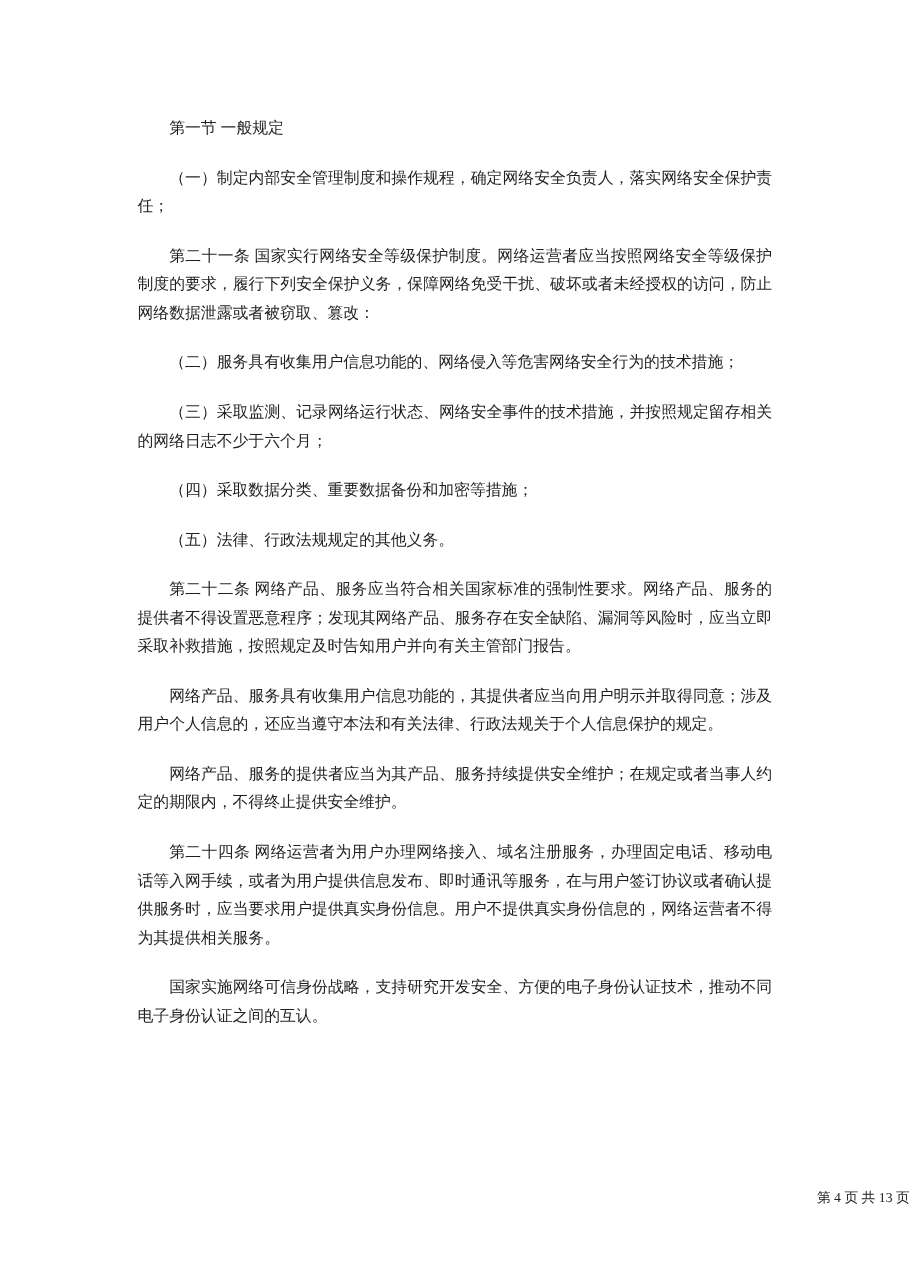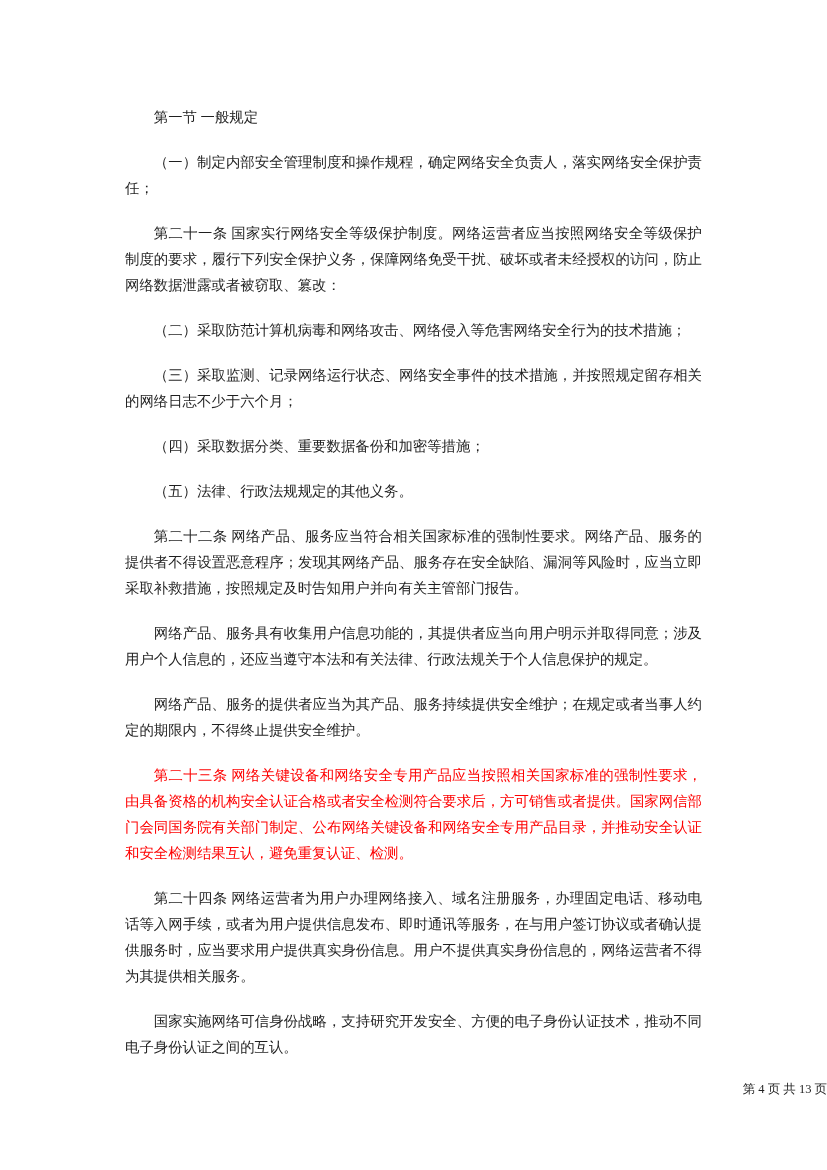--- a/index.html
+++ b/index.html
@@ -53,28 +53,27 @@
 </style>
 </head>
 <body>
 
 <div class="page">
   <div class="content">
     <p class="heading">第一节 一般规定</p>
     <div id="paragraph-list">
         <p>（一）制定内部安全管理制度和操作规程，确定网络安全负责人，落实网络安全保护责任；</p>
         <p>第二十一条 国家实行网络安全等级保护制度。网络运营者应当按照网络安全等级保护制度的要求，履行下列安全保护义务，保障网络免受干扰、破坏或者未经授权的访问，防止网络数据泄露或者被窃取、篡改：</p>
-        <p>（二）采取防范计算机病毒和网络攻击、网络侵入等危害网络安全行为的技术措施；</p>
+        <p>（二）服务具有收集用户信息功能的、网络侵入等危害网络安全行为的技术措施；</p>
         <p>（三）采取监测、记录网络运行状态、网络安全事件的技术措施，并按照规定留存相关的网络日志不少于六个月；</p>
         <p>（四）采取数据分类、重要数据备份和加密等措施；</p>
         <p>（五）法律、行政法规规定的其他义务。</p>
         <p>第二十二条 网络产品、服务应当符合相关国家标准的强制性要求。网络产品、服务的提供者不得设置恶意程序；发现其网络产品、服务存在安全缺陷、漏洞等风险时，应当立即采取补救措施，按照规定及时告知用户并向有关主管部门报告。</p>
         <p>网络产品、服务具有收集用户信息功能的，其提供者应当向用户明示并取得同意；涉及用户个人信息的，还应当遵守本法和有关法律、行政法规关于个人信息保护的规定。</p>
         <p>网络产品、服务的提供者应当为其产品、服务持续提供安全维护；在规定或者当事人约定的期限内，不得终止提供安全维护。</p>
-        <p class="red">第二十三条 网络关键设备和网络安全专用产品应当按照相关国家标准的强制性要求，由具备资格的机构安全认证合格或者安全检测符合要求后，方可销售或者提供。国家网信部门会同国务院有关部门制定、公布网络关键设备和网络安全专用产品目录，并推动安全认证和安全检测结果互认，避免重复认证、检测。</p>
         <p>第二十四条 网络运营者为用户办理网络接入、域名注册服务，办理固定电话、移动电话等入网手续，或者为用户提供信息发布、即时通讯等服务，在与用户签订协议或者确认提供服务时，应当要求用户提供真实身份信息。用户不提供真实身份信息的，网络运营者不得为其提供相关服务。</p>
         <p>国家实施网络可信身份战略，支持研究开发安全、方便的电子身份认证技术，推动不同电子身份认证之间的互认。</p>
       </div>
   </div>
   <div class="footer">
     <span>第 4 页 共 13 页</span>
   </div>
 </div>
 
 </body></html>

